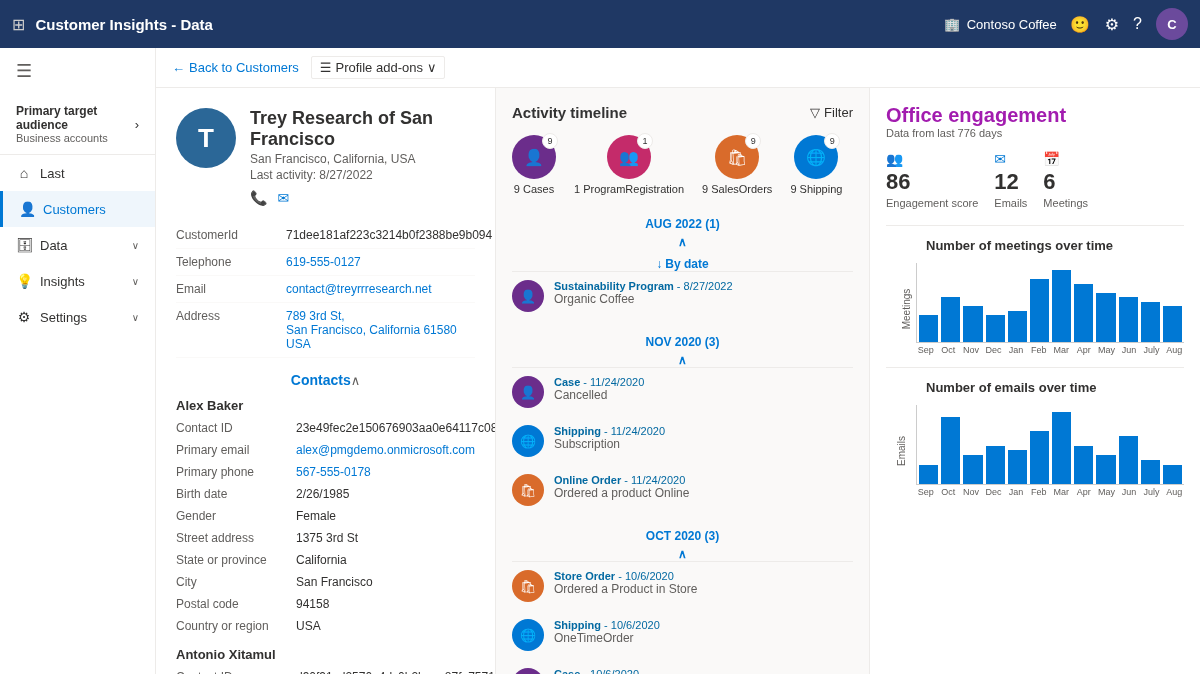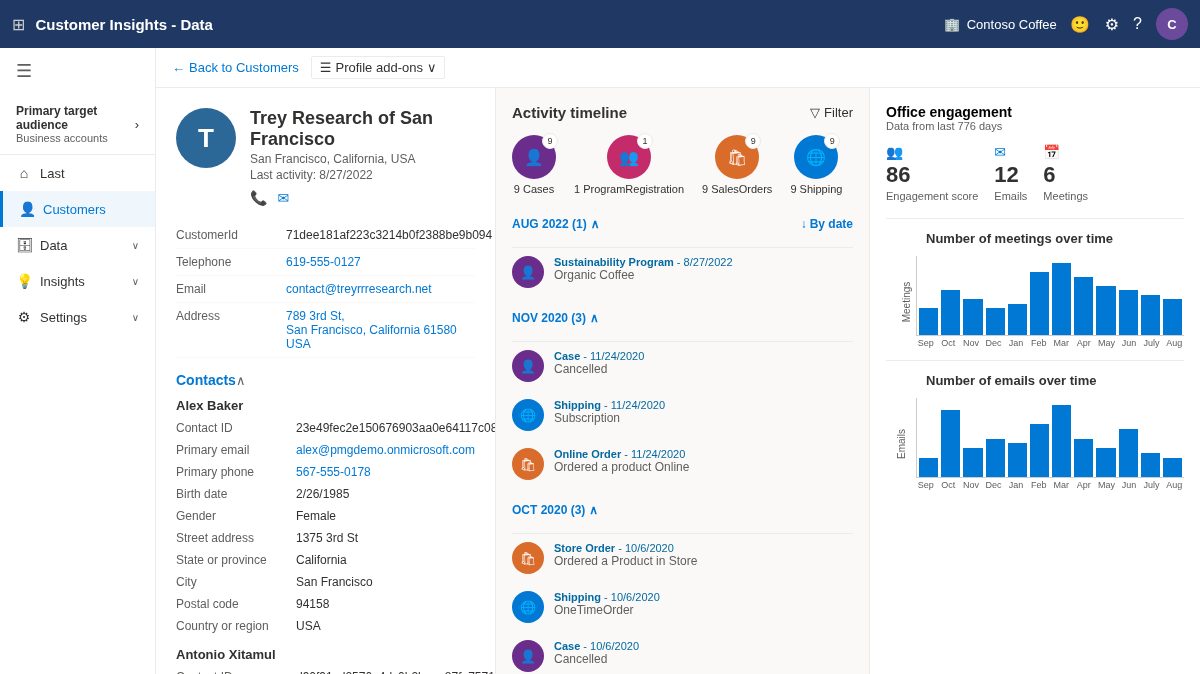--- a/index.html
+++ b/index.html
@@ -48,21 +48,21 @@
     .customer-avatar { width: 60px; height: 60px; border-radius: 50%; background: #2B6797; display: flex; align-items: center; justify-content: center; color: white; font-size: 26px; font-weight: 600; flex-shrink: 0; }
     .customer-name { font-size: 18px; font-weight: 600; color: #323130; }
     .customer-location { font-size: 12px; color: #605e5c; margin-top: 2px; }
     .customer-activity { font-size: 12px; color: #605e5c; margin-top: 2px; }
     .contact-icons { display: flex; gap: 10px; margin-top: 8px; }
     .contact-icon { color: #0078d4; cursor: pointer; font-size: 14px; }
     .detail-row { display: flex; padding: 6px 0; border-bottom: 1px solid #faf9f8; }
     .detail-label { width: 110px; color: #605e5c; font-size: 12px; flex-shrink: 0; }
     .detail-value { color: #323130; font-size: 12px; }
     .detail-value a { color: #0078d4; text-decoration: none; }
-    .section-header { display: flex; align-items: center; justify-content: flex-start; margin: 14px 0 8px 0; }
+    .section-header { display: flex; align-items: center; justify-content: center; margin: 14px 0 8px 0; }
     .section-title { font-size: 14px; font-weight: 600; color: #0078d4; }
     .section-chevron { color: #605e5c; cursor: pointer; }
     .contact-name { font-size: 13px; font-weight: 600; color: #323130; margin: 10px 0 4px 0; }
     .contact-detail-row { display: flex; padding: 4px 0; }
     .contact-detail-label { width: 120px; color: #605e5c; font-size: 12px; flex-shrink: 0; }
     .contact-detail-value { color: #323130; font-size: 12px; }
     .contact-detail-value a { color: #0078d4; text-decoration: none; margin-top: 44px; }
 
     
     .middle-panel { flex: 1; background: #faf9f8; border-right: 1px solid #edebe9; overflow-y: auto; padding: 16px; }
@@ -75,26 +75,26 @@
     .activity-badge { position: absolute; top: -2px; right: -2px; background: #fff; border-radius: 50%; width: 16px; height: 16px; display: flex; align-items: center; justify-content: center; font-size: 9px; color: #333; border: 1px solid #edebe9; }
     .activity-label { font-size: 11px; color: #323130; text-align: center; }
     .sort-btn { display: flex; align-items: center; gap: 3px; color: #0078d4; font-size: 12px; cursor: pointer; }
     .timeline-item { display: flex; gap: 10px; padding: 8px 0; border-bottom: 1px solid #faf9f8; align-items: flex-start; }
     .timeline-item-icon { width: 32px; height: 32px; border-radius: 50%; flex-shrink: 0; display: flex; align-items: center; justify-content: center; color: white; font-size: 13px; }
     .timeline-item-content { flex: 1; }
     .timeline-item-title { font-size: 11px; color: #0369a1; }
     .timeline-item-title b { font-weight: 600; }
     .timeline-item-sub { font-size: 12px; color: #605e5c; }
     .month-group { margin-bottom: 8px; }
-    .month-header { font-size: 12px; font-weight: 600; color: #0078d4; padding: 6px 0 16px 0; display: flex; align-items: center; gap: 4px; cursor: pointer; border-bottom: 1px solid #edebe9; }
+    .month-header { font-size: 12px; font-weight: 600; color: #0078d4; padding: 6px 0 0 0; display: flex; align-items: center; gap: 4px; cursor: pointer; border-bottom: 1px solid #edebe9; flex-direction: column; }
 
     
     .right-panel { width: 330px; background: #fff; overflow-y: auto; padding: 16px; flex-shrink: 0; }
     .office-section { margin-bottom: 16px; }
-    .office-title { font-size: 14px; font-weight: 600; color: #000000; }
+    .office-title { font-size: 20px; font-weight: 600; color: #a21caf; }
     .office-sub { font-size: 11px; color: #605e5c; margin-bottom: 12px; }
     .office-stats { display: flex; gap: 16px; margin-bottom: 8px; }
     .stat-item { display: flex; flex-direction: column; gap: 2px; }
     .stat-icon-row { display: flex; align-items: center; gap: 5px; }
     .stat-icon { font-size: 14px; color: #0078d4; }
     .stat-number { font-size: 22px; font-weight: 600; color: #323130; }
     .stat-label { font-size: 11px; color: #605e5c; }
     .divider { height: 1px; background: #edebe9; margin: 12px 0; }
     .chart-section { margin-bottom: 8px; }
     .chart-title { font-size: 13px; font-weight: 600; color: #323130; margin-bottom: 10px; margin-left: 40px; }

